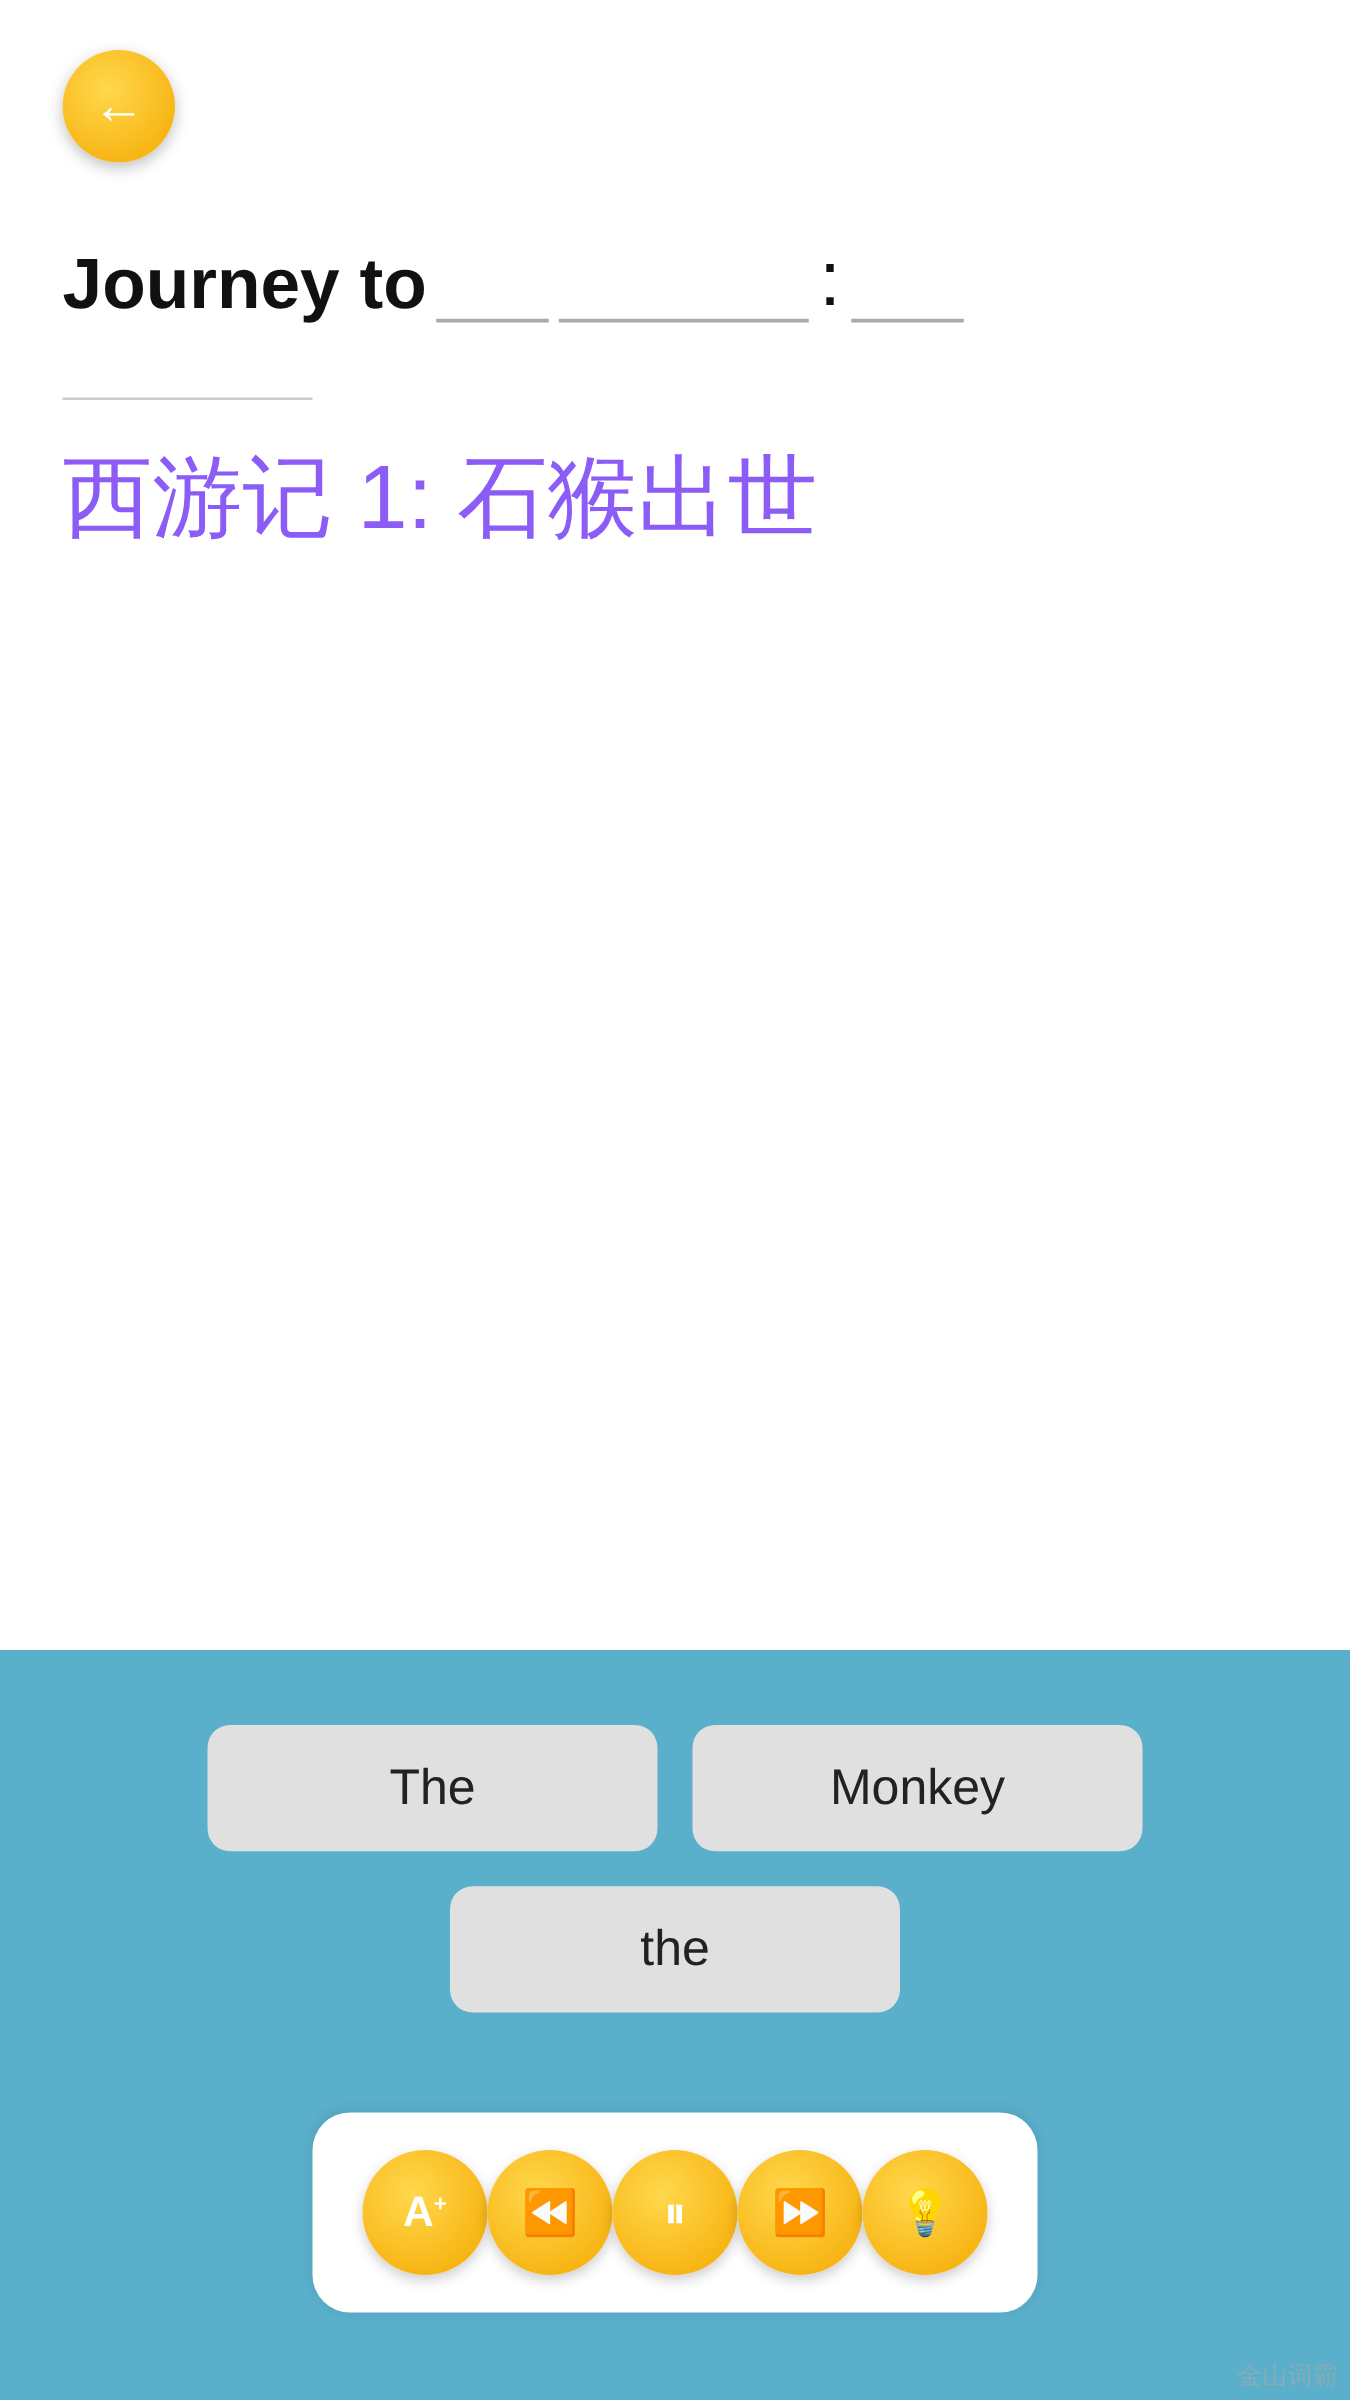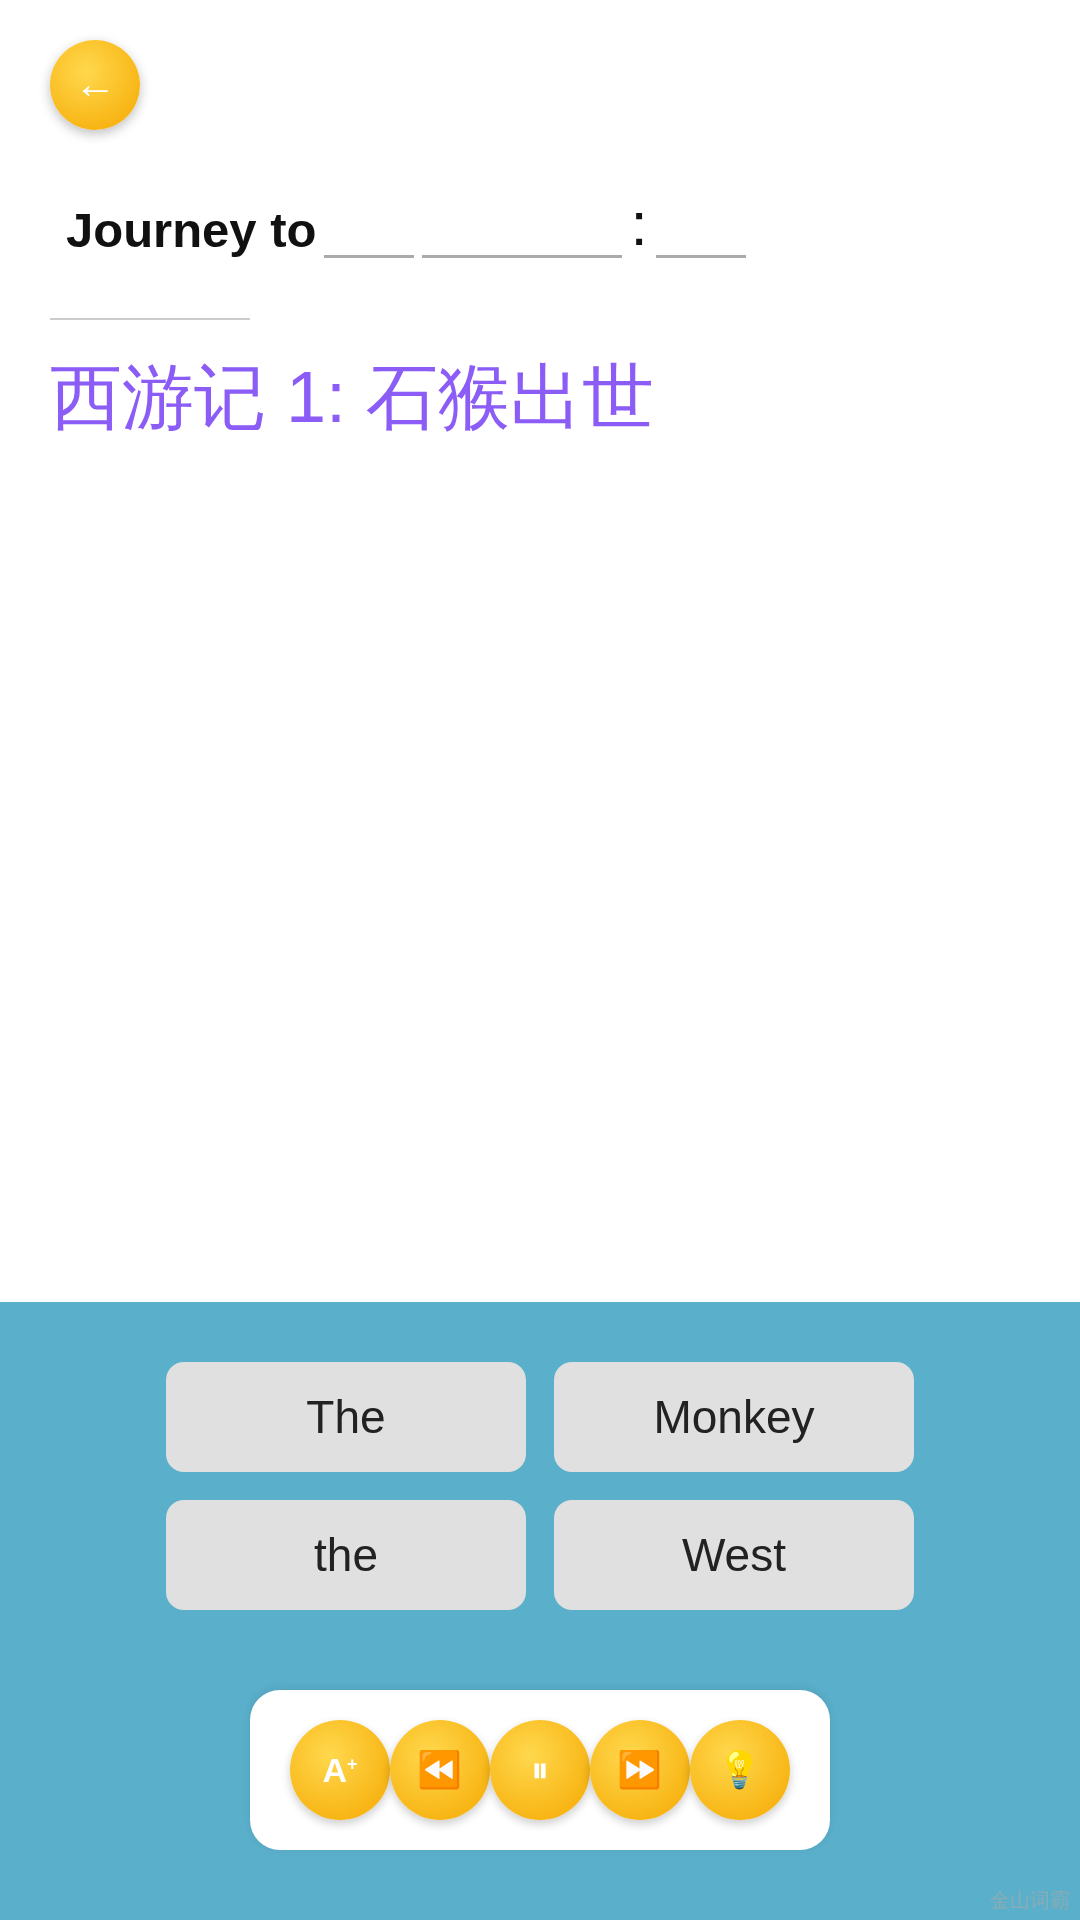--- a/index.html
+++ b/index.html
@@ -55,25 +55,24 @@
     }
 
     .title-line {
       display: flex;
       align-items: flex-end;
       flex-wrap: wrap;
       gap: 8px;
     }
 
     .title-bold {
-      font-size: 49px;
+      font-size: 57px;
       font-weight: 800;
       color: #111111;
       line-height: 1.1;
-      margin-left: 16px;
     }
 
     .blank-underline {
       display: inline-block;
       border-bottom: 3px solid #aaaaaa;
       min-width: 120px;
       height: 55px;
       vertical-align: bottom;
     }
 
@@ -130,21 +129,21 @@
       gap: 28px;
       justify-content: center;
       width: 100%;
     }
 
     .word-tile {
       background: #e0e0e0;
       border-radius: 18px;
       border: none;
       cursor: pointer;
-      font-size: 46px;
+      font-size: 40px;
       font-weight: 400;
       color: #222222;
       padding: 28px 27px;
       min-width: 220px;
       text-align: center;
       flex: 1;
       max-width: 360px;
     }
 
     .spacer-gap {
@@ -219,21 +218,20 @@
   <div class="word-grid">
 
     <div class="word-row">
       <button class="word-tile">The</button>
       <button class="word-tile">Monkey</button>
     </div>
 
 
     <div class="word-row">
       <button class="word-tile">the</button>
-      <button class="word-tile">West</button>
     </div>
 
   </div>
 
   <div class="spacer-gap"></div>
 
   <div class="toolbar">
     <button class="toolbar-btn btn-orange">
       <span style="font-size:34px; font-weight:700; color:white;">A<sup style="font-size:18px;">+</sup></span>
     </button>

